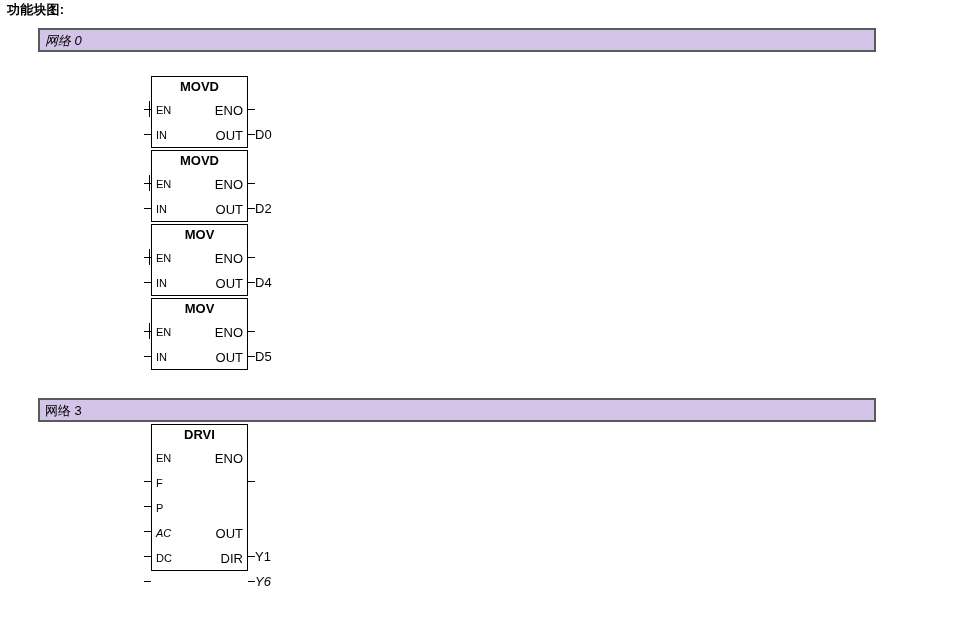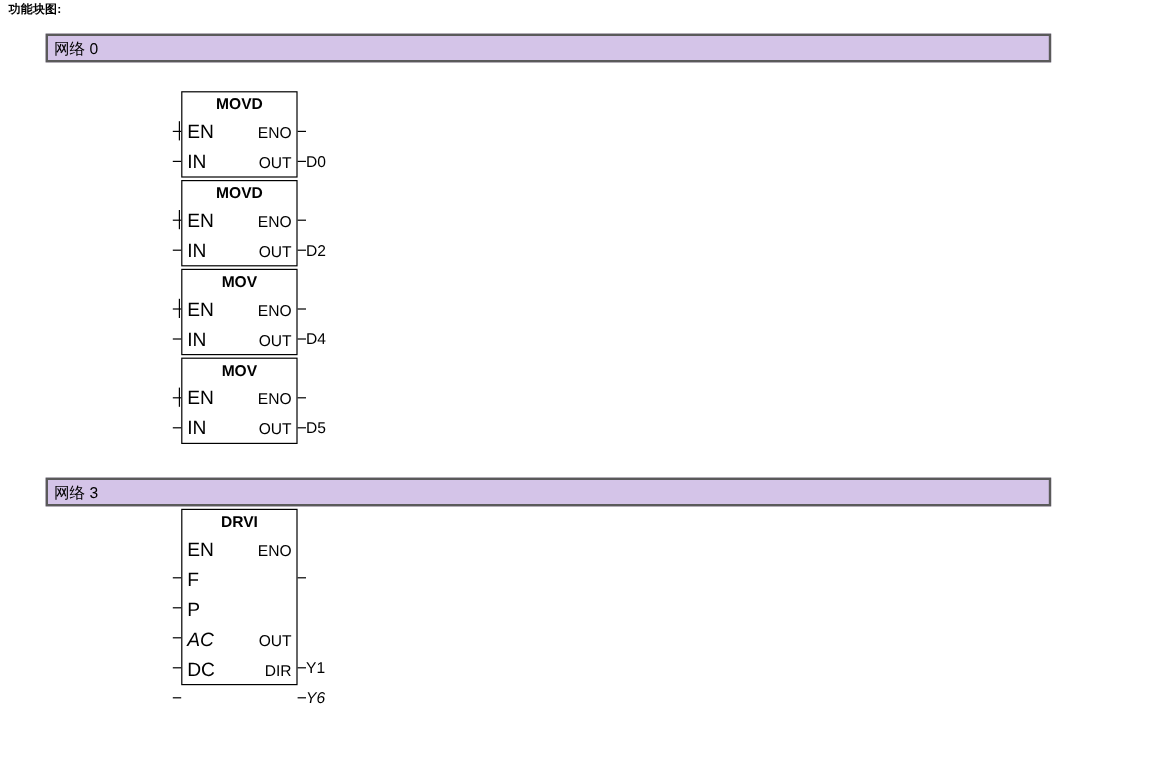--- a/index.html
+++ b/index.html
@@ -14,21 +14,21 @@
     font-family: "Liberation Sans", "DejaVu Sans", sans-serif;
     color: #000000;
     overflow: hidden;
   }
 
   
   #page-title {
     position: absolute;
     left: 7px;
     top: 1px;
-    font-size: 10px;
+    font-size: 13px;
     font-weight: bold;
     letter-spacing: 0.2px;
     white-space: nowrap;
   }
 
   
   .network-bar {
     position: absolute;
     left: 38px;
     width: 838px;
@@ -73,21 +73,21 @@
     text-align: center;
     font-size: 13px;
     font-weight: bold;
     line-height: 15px;
     white-space: nowrap;
   }
   
   .pin-in-label {
     position: absolute;
     left: 4px;
-    font-size: 16px;
+    font-size: 11px;
     line-height: 15px;
     white-space: nowrap;
   }
   .pin-out-label {
     position: absolute;
     right: 4px;
     font-size: 13px;
     line-height: 15px;
     white-space: nowrap;
     text-align: right;
@@ -119,21 +119,21 @@
     position: absolute;
     width: 1px;
     background: #000000;
   }
 </style>
 </head>
 <body>
 
 <div id="page-title">功能块图:</div>
 
-<div class="network-bar" style="top:28px;">
+<div class="network-bar" style="top:28px;font-style:italic;">
   <span class="network-label">网络 0</span>
 </div>
 
 <div class="fbd-area">
 
   <div class="fb-block" style="left:151px; top:76px; width:97px; height:72px;">
     <span class="fb-title">MOVD</span>
     <span class="pin-in-label" style="top:26px;">EN</span>
     <span class="pin-in-label" style="top:51px;">IN</span>
     <span class="pin-out-label" style="top:26px;">ENO</span>

